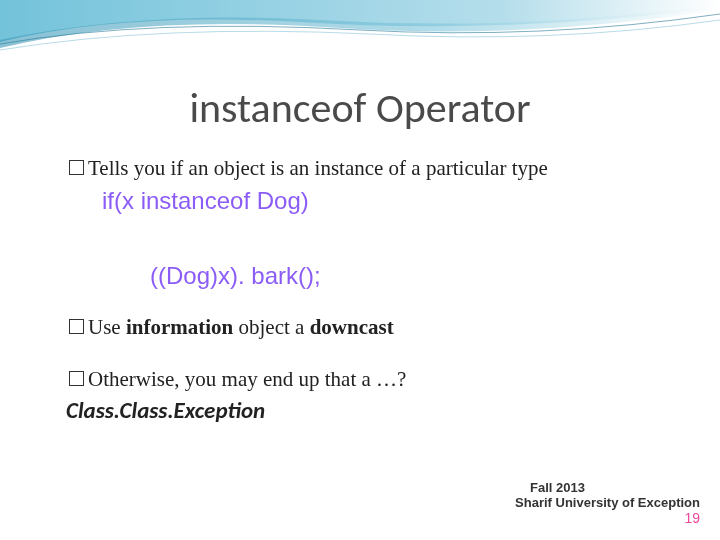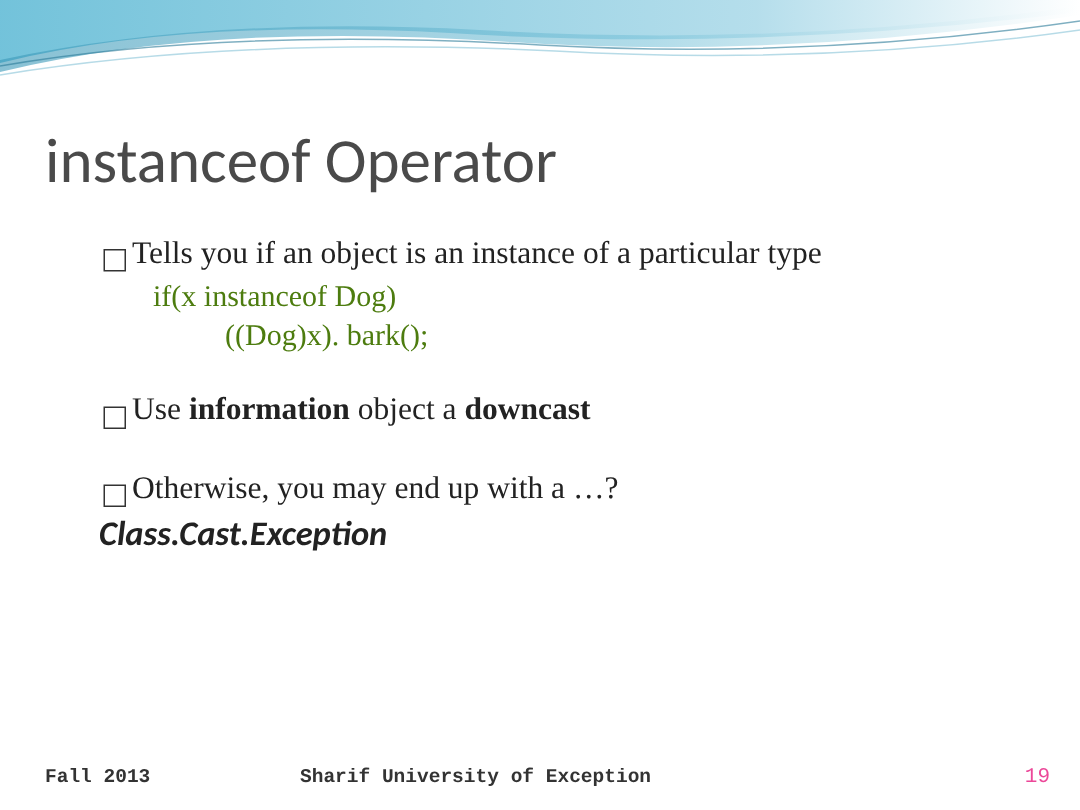--- a/index.html
+++ b/index.html
@@ -20,49 +20,50 @@
     top: 82px;
     left: 30px;
     right: 30px;
   }
   .title {
     font-family: Calibri, Arial, sans-serif;
     font-size: 42px;
     font-weight: 400;
     color: #4a4a4a;
     margin-bottom: 22px;
+    text-align: center;
   }
   .line {
     display: flex;
-    align-items: flex-end;
+    align-items: flex-start;
     margin-bottom: 4px;
     padding-left: 39px;
   }
   .box {
     display: inline-block;
     width: 15px;
     height: 15px;
     border: 1.5px solid #333;
     flex-shrink: 0;
     margin-top: 5px;
     margin-right: 4px;
   }
   .b1 {
     font-size: 21px;
     color: #222;
     line-height: 1.25;
   }
   .code {
-    font-family: Liberation Serif, serif;
-    font-size: 20px;
-    color: #4d7c0f;
+    font-family: Liberation Sans, sans-serif;
+    font-size: 24px;
+    color: #8b5cf6;
     margin-left: 72px;
     line-height: 1.3;
   }
-  .code2 { margin-left: 120px; }
+  .code2 { margin-left: 120px; margin-top: 44px; }
   .spacer { height: 22px; }
   .sub {
     margin-left: 34px;
   }
   .b2 {
     font-family: Calibri, Arial, sans-serif;
     font-size: 20px;
     font-weight: 600;
     color: #222;
     line-height: 1.2;
@@ -75,22 +76,23 @@
     color: #222;
     margin-left: 36px;
     margin-top: 2px;
   }
   .footer {
     position: absolute;
     bottom: 14px;
     left: 30px;
     right: 20px;
     display: flex;
-    align-items: flex-start;
-    font-family: Liberation Mono, monospace;
+    align-items: flex-end;
+    font-family: Liberation Sans, sans-serif;
+    flex-direction: column;
   }
   .footer-left {
     font-size: 13px;
     font-weight: 600;
     color: #333;
     width: 170px;
   }
   .footer-center {
     font-size: 13px;
     font-weight: 700;
@@ -143,24 +145,24 @@
     <span class="b1">
       <span>Use </span><b>information</b><span> object a </span><b>downcast</b>
     </span>
   </div>
 
 
   <div class="spacer"></div>
 
   <div class="line">
     <span class="box"></span>
-    <span class="b1">Otherwise, you may end up with a …?</span>
+    <span class="b1">Otherwise, you may end up that a …?</span>
   </div>
 
-  <div class="excl">Class.Cast.Exception</div>
+  <div class="excl">Class.Class.Exception</div>
 
 </div>
 
 <div class="footer">
   <div class="footer-left">Fall 2013</div>
   <div class="footer-center">Sharif University of Exception</div>
   <div class="footer-right">19</div>
 </div>
 
 </body></html>

